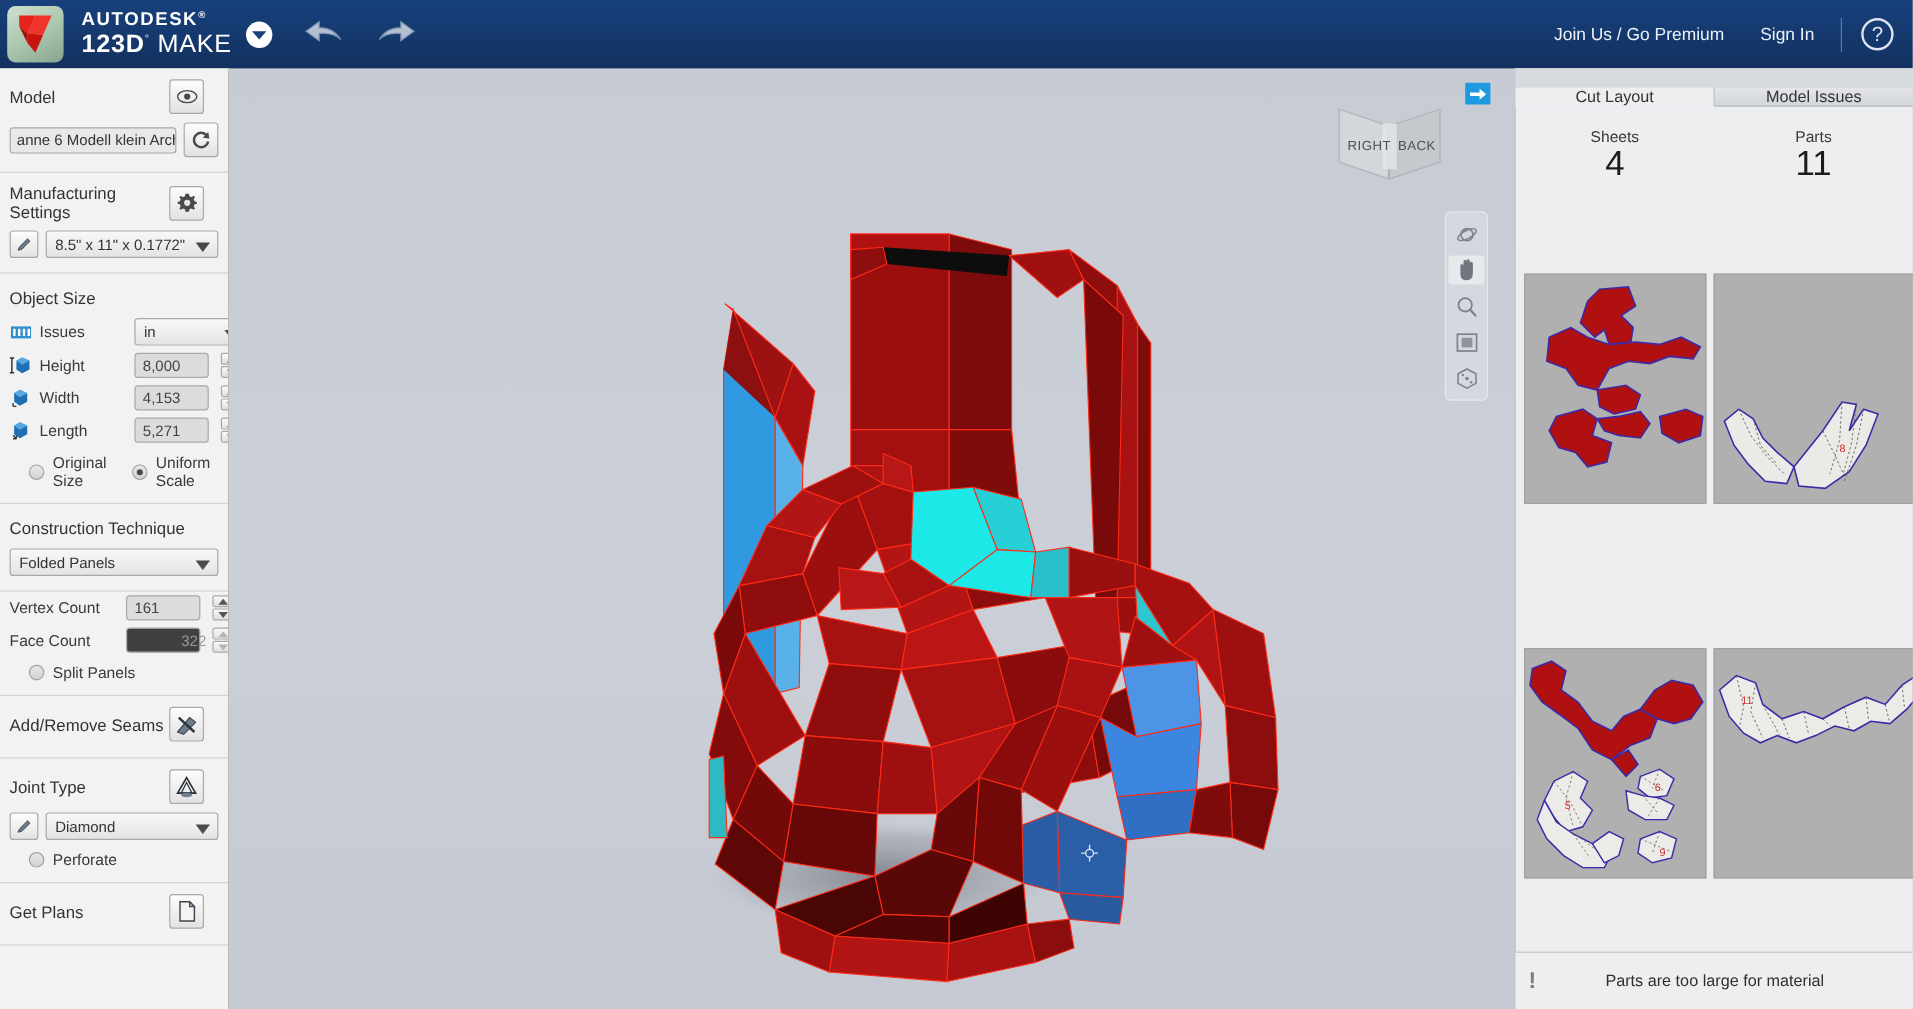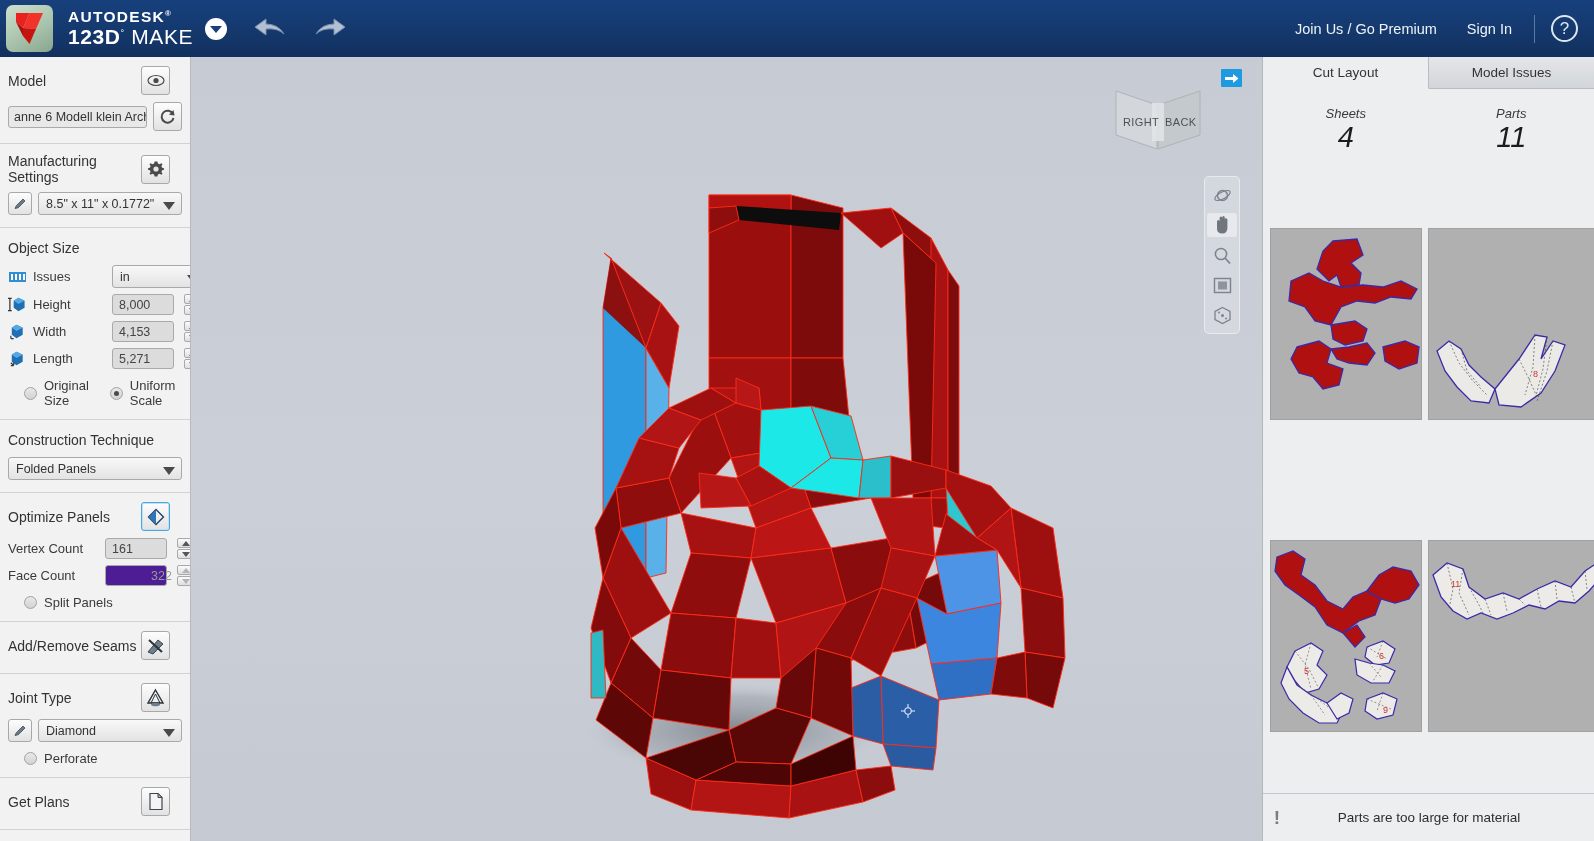--- a/index.html
+++ b/index.html
@@ -105,21 +105,21 @@
   }
   .numrow { display: flex; align-items: center; padding: 3px 8px 3px 8px; gap: 7px; }
   .numrow .ico { width: 18px; flex: none; display:flex; justify-content:center; }
   .numrow .nlbl { width: 72px; flex: none; font-size: 13px; }
   .numfield {
     width: 62px; height: 21px; background: #dcdcdc;
     border: 1px solid #a9a9a9; border-radius: 3px;
     font-size: 12.5px; color: #444; padding: 0 6px;
     display: flex; align-items: center; flex: none;
   }
-  .numfield.dim { color: #999; background: #4c1d95; padding-left: 45px; }
+  .numfield.dim { color: #999; background: #404040; padding-left: 45px; }
   .spin { display: flex; flex-direction: column; gap: 1px; flex: none; margin-left: 3px; }
   .spin div {
     width: 17px; height: 10px;
     background: linear-gradient(to bottom, #fbfbfb, #dedede);
     border: 1px solid #a8a8a8; border-radius: 2px;
     display: flex; align-items: center; justify-content: center; cursor: pointer;
   }
   .spin .ar-u { width:0;height:0;border-left:4px solid transparent;border-right:4px solid transparent;border-bottom:5px solid #555; border-top:none; background:none; }
   .spin .ar-d { width:0;height:0;border-left:4px solid transparent;border-right:4px solid transparent;border-top:5px solid #555; border-bottom:none; background:none; }
   .spin.dim .ar-u { border-bottom-color:#b4b4b4; }
@@ -168,35 +168,35 @@
   }
   .navtool.active { background: rgba(255,255,255,.45); }
 
   
   #rightpanel {
     position: absolute; left: 1262px; top: 57px;
     width: 332px; height: 784px;
     background: #eceef0;
     border-left: 1px solid #b4b7bb;
   }
-  #rp-tabs { display: flex; height: 32px; background: #d7dade; }
+  #rp-tabs { display: flex; height: 32px; background: #d7dade; align-items: flex-end; }
   .rp-tab {
     flex: 1; display: flex; align-items: center; justify-content: center;
     font-size: 13.5px; color: #333; cursor: pointer;
     border-bottom: 1px solid #b9bcc0;
   }
   .rp-tab.active {
     background: #eceef0; border-bottom-color: #eceef0;
     border-right: 1px solid #b9bcc0;
   }
   .rp-tab.inactive {
     background: linear-gradient(to bottom, #e4e6e9, #d2d5d9);
   }
   #rp-stats { display: flex; padding: 17px 0 8px 0; }
-  .stat { flex: 1; text-align: center; font-style: italic; }
+  .stat { flex: 1; text-align: center; }
   .stat .sl { font-size: 13px; color: #3a3a3a; }
   .stat .sv { font-size: 29px; color: #1c1c1c; line-height: 1.1; margin-top: 1px; }
   #sheetgrid {
     position: absolute; left: 0; top: 171px; width: 332px; height: 610px;
     display: grid; grid-template-columns: 152px 1fr;
     grid-template-rows: 192px 108px 192px 1fr;
     column-gap: 6px; row-gap: 6px; padding: 0 0 0 7px;
   }
   .sheet {
     background: #b0b0b0; position: relative; overflow: hidden;
@@ -400,29 +400,20 @@
     </div>
     <div class="sb-row">
       <span class="dropdown">
         <span>Folded Panels</span>
         <span class="dd-caret"></span>
       </span>
     </div>
   </div>
 
   <div class="sb-section">
-    <div class="sb-head">
-      <span class="sb-title">Optimize Panels</span>
-      <span class="sq-btn accent">
-        <svg width="18" height="18" viewBox="0 0 18 18">
-            <polygon points="9,1.5 16.5,9 9,16.5 1.5,9" fill="none" stroke="#1c3f63" stroke-width="1.3"></polygon>
-            <polygon points="9,1.5 9,16.5 1.5,9" fill="#2e76b8"></polygon>
-          </svg>
-      </span>
-    </div>
     <div class="numrow">
       <span class="nlbl" style="width:90px;">Vertex Count</span>
       <span class="numfield">161</span>
       <span class="spin">
           <div>
             <i class="ar-u"></i>
           </div>
           <div>
             <i class="ar-d"></i>
           </div>

